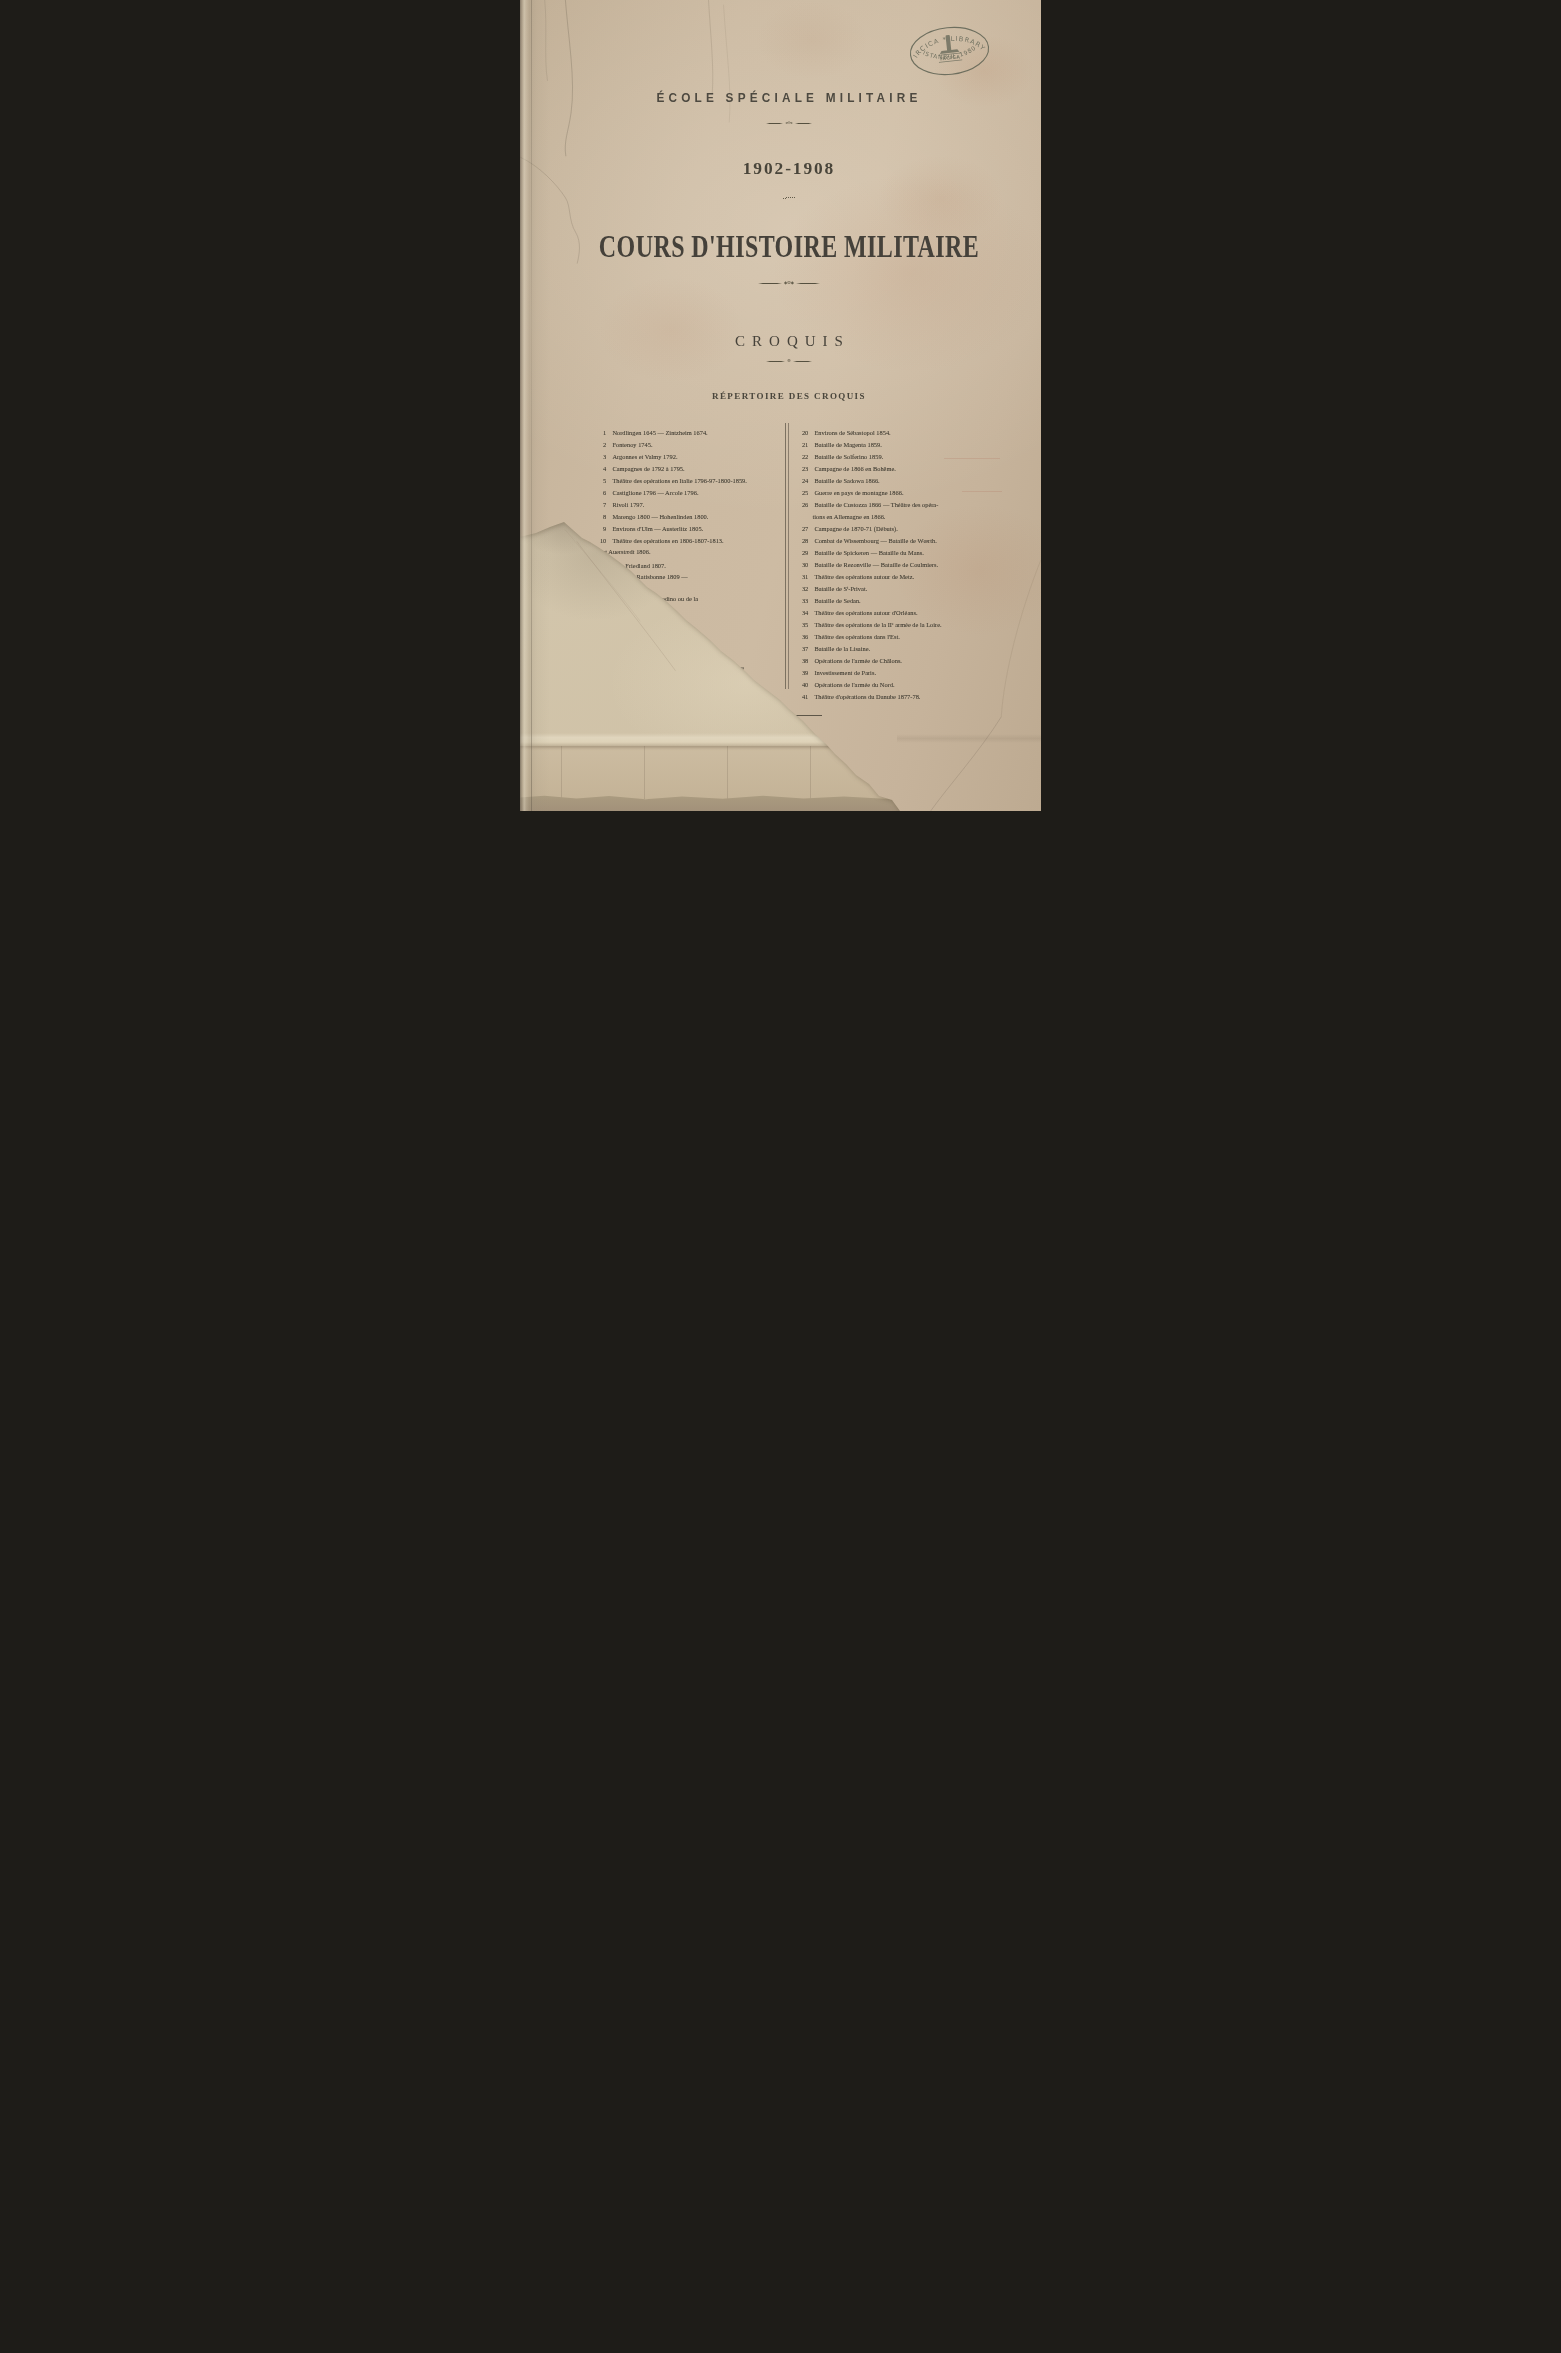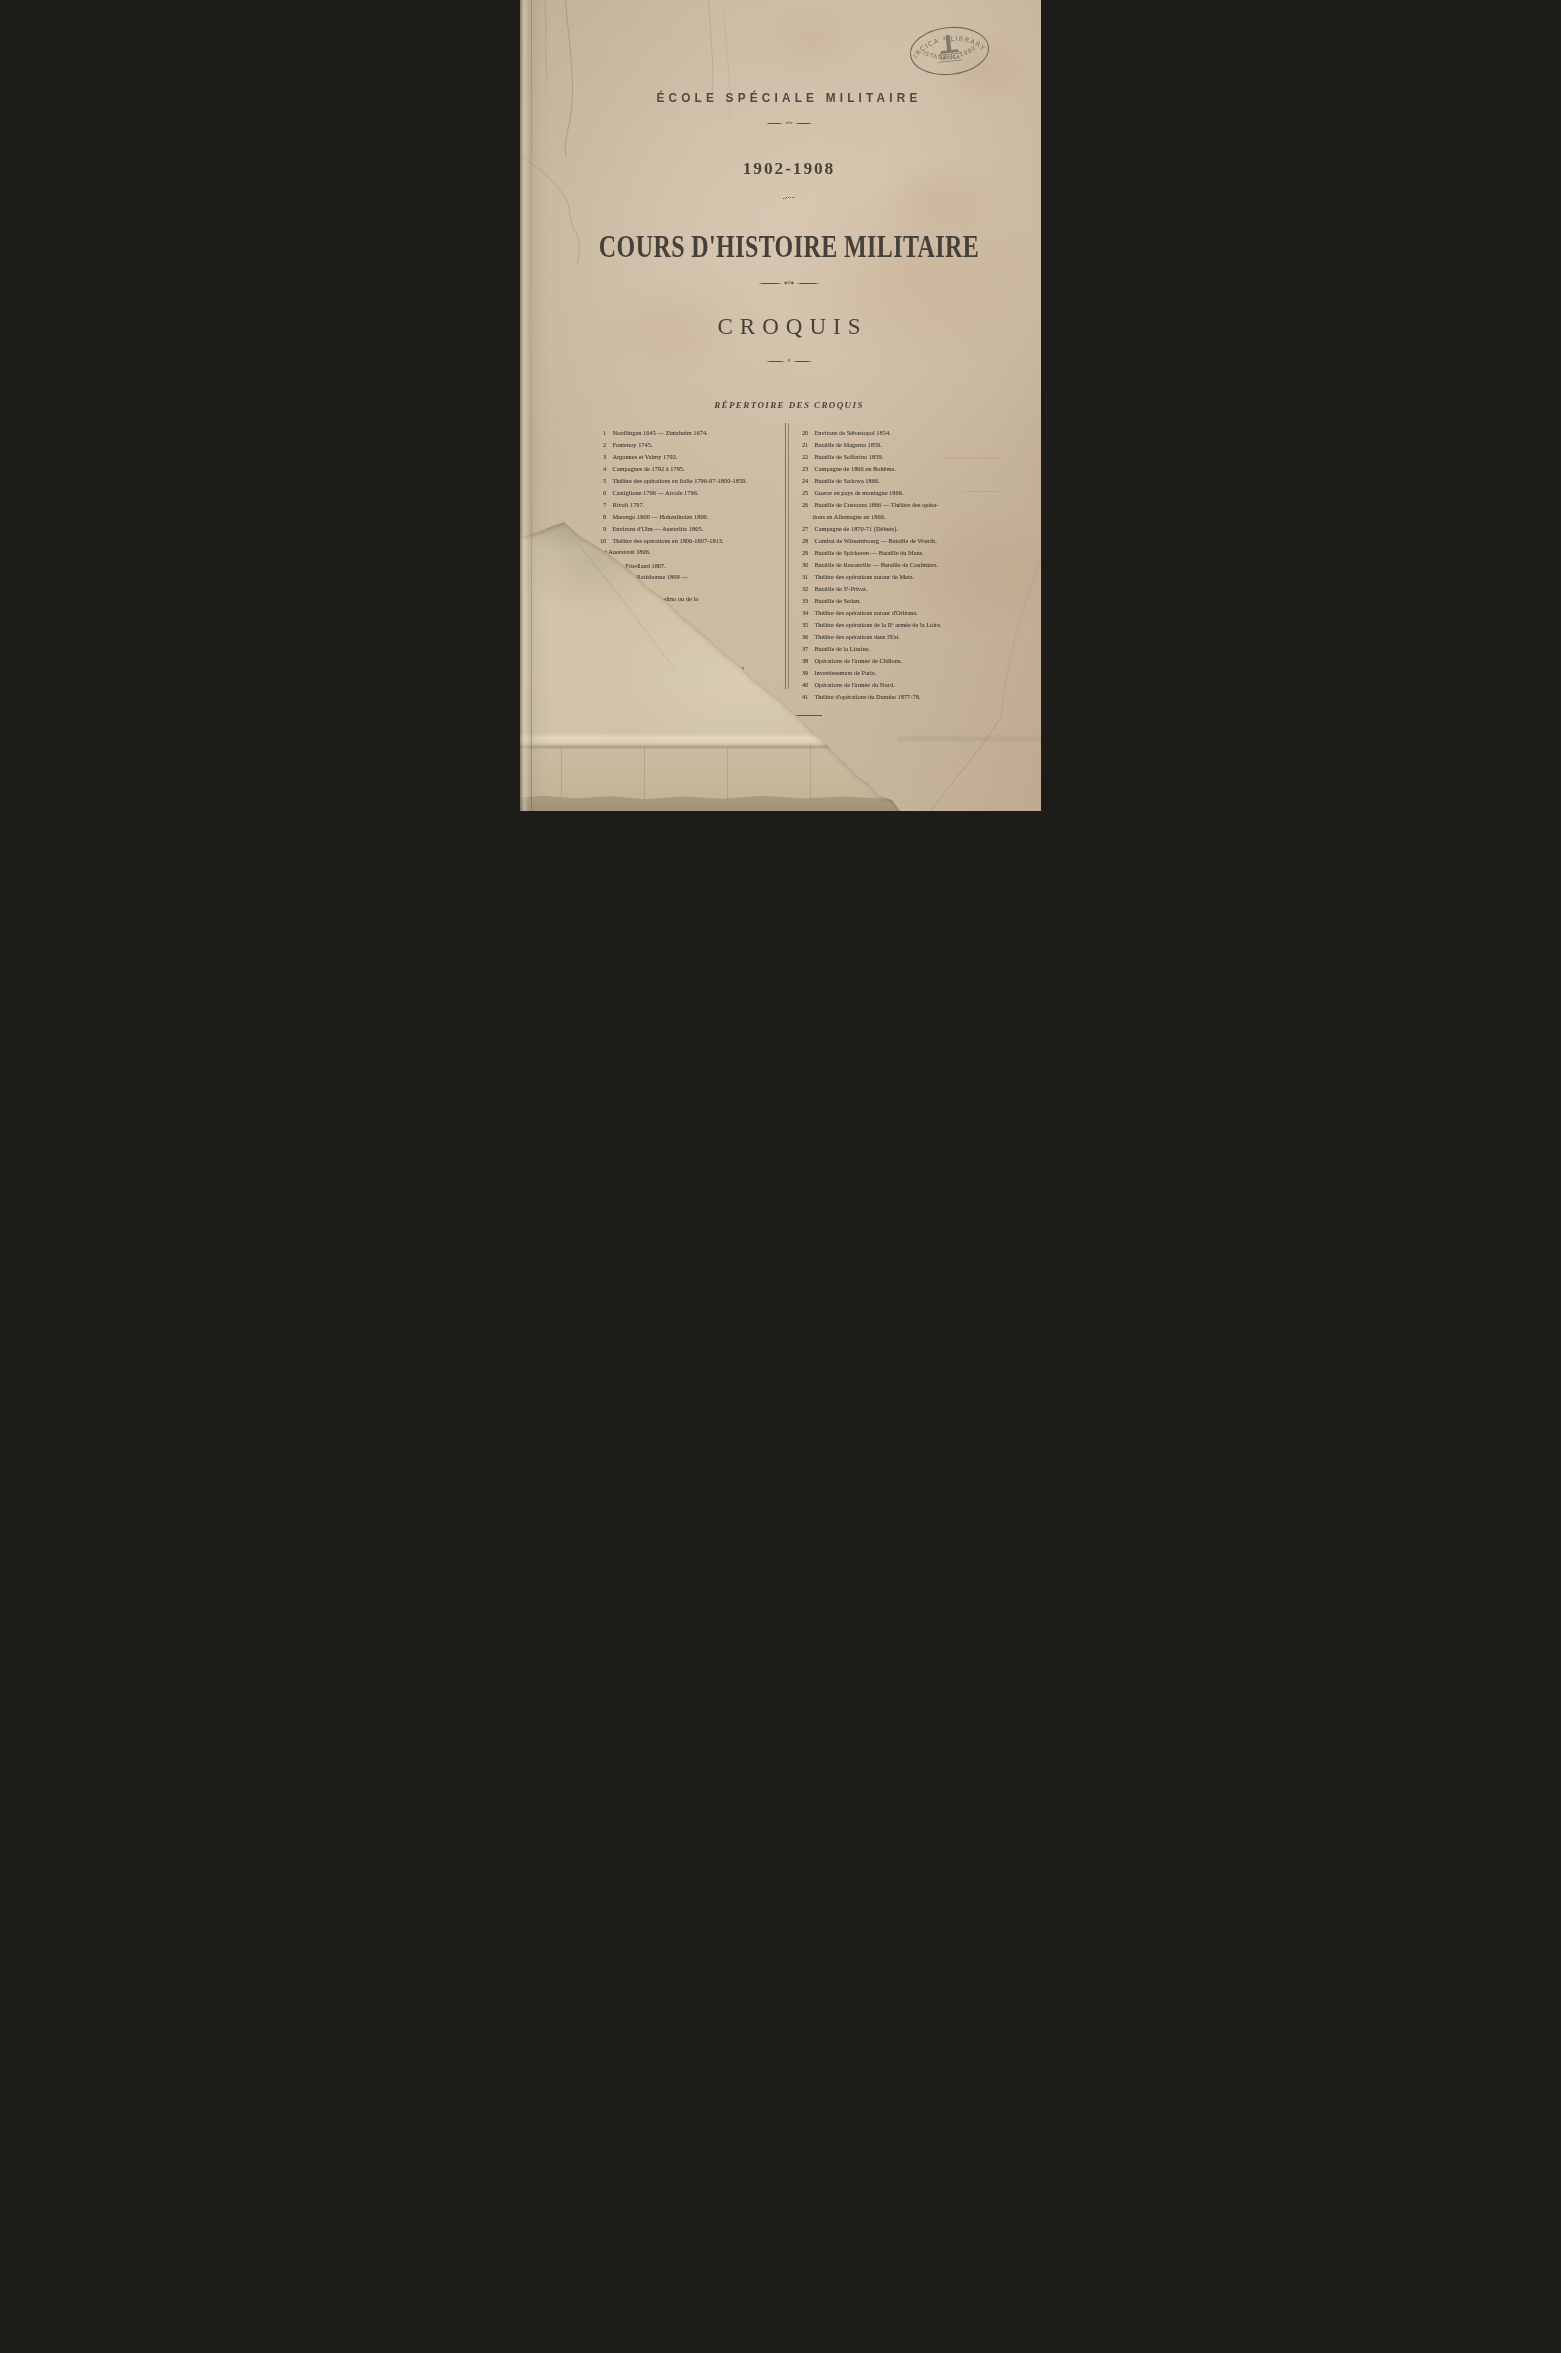--- a/index.html
+++ b/index.html
@@ -48,22 +48,22 @@
   .binding:after{content:"";position:absolute;left:11.3px;top:0;width:0.9px;height:100%;
      background:linear-gradient(180deg,rgba(100,90,75,.35),rgba(100,90,75,.08) 40%,rgba(100,90,75,.3) 75%,rgba(100,90,75,.45));}
   
   .ink{color:#4b463b;}
   .center-col{position:absolute;left:17px;width:504px;text-align:center;}
   .institution{top:91px;font-family:"Liberation Sans","DejaVu Sans",sans-serif;font-weight:bold;
      font-size:11.8px;letter-spacing:4.2px;color:#4d4940;transform:scaleY(1.08);}
   .years{top:158px;font-weight:bold;font-size:17.4px;letter-spacing:1.9px;color:#49453a;}
   .main-title{top:230px;font-weight:bold;font-size:30px;white-space:nowrap;color:#45413a;
      transform:scale(.80,1.04);letter-spacing:0.5px;}
-  .subtitle{top:314px;font-size:23px;letter-spacing:7px;color:#46423a;text-indent:7px;}
-  .index-heading{top:400px;font-weight:bold;font-size:9px;letter-spacing:1.4px;color:#4a463c;font-style:italic;}
+  .subtitle{top:333px;font-size:15px;letter-spacing:7px;color:#46423a;text-indent:7px;}
+  .index-heading{top:391px;font-weight:bold;font-size:9px;letter-spacing:1.4px;color:#4a463c;}
   
   .orn{position:absolute;left:17px;width:504px;display:flex;align-items:center;justify-content:center;gap:1.9px;color:#55503f;}
   .orn .ln{height:0.5px;background:linear-gradient(90deg,transparent,#55503f 20%,#55503f 80%,transparent);}
   .orn .gl{font-size:4.2px;line-height:2.8px;font-family:"DejaVu Sans",sans-serif;opacity:.85;}
   .orn1{top:122px;} .orn1 .ln{width:17px;}
   .orn2{top:197px;} .orn2 .ln{width:21px;}
   .orn3{top:282px;} .orn3 .ln{width:24.5px;}
   .orn4{top:360px;} .orn4 .ln{width:19px;}
   .zig{width:14px;height:2.4px;background:repeating-linear-gradient(115deg,#55503f 0 0.5px,transparent 0.5px 1.9px);opacity:.9;}
   

